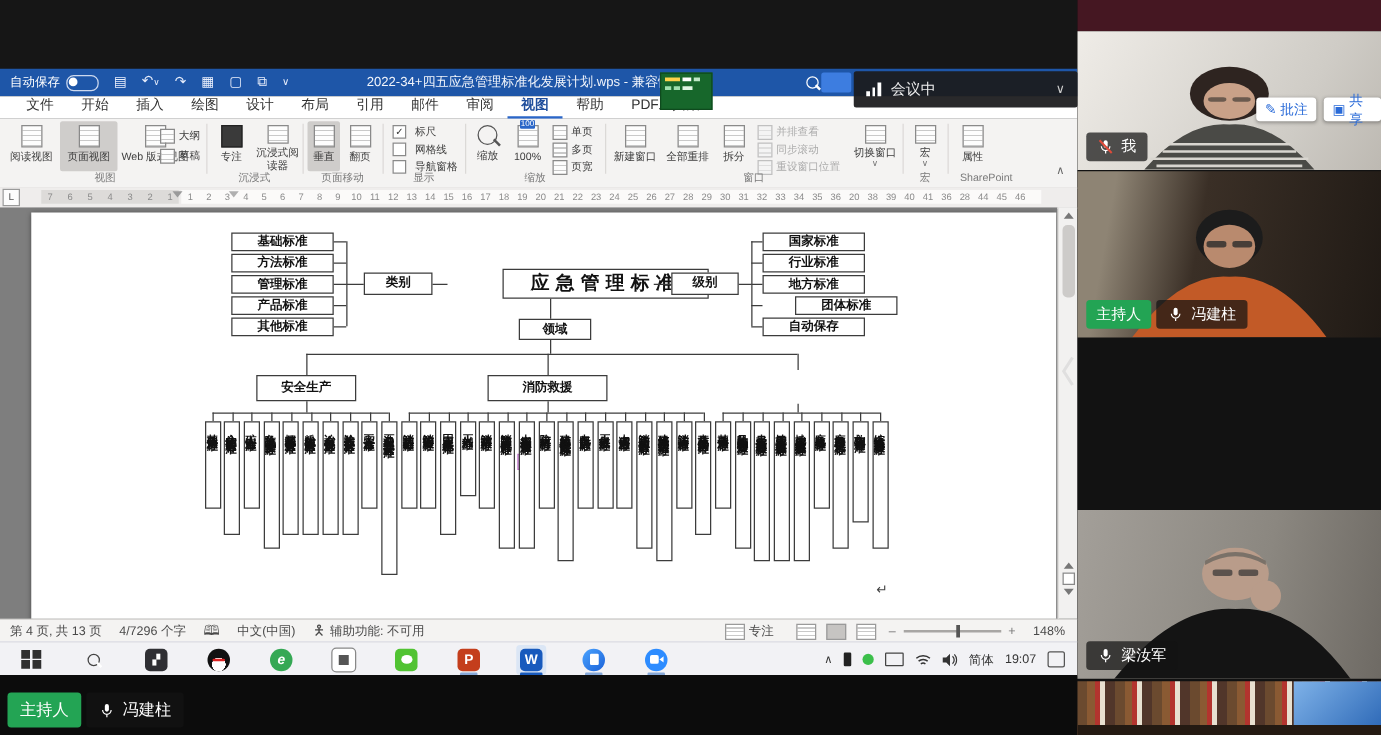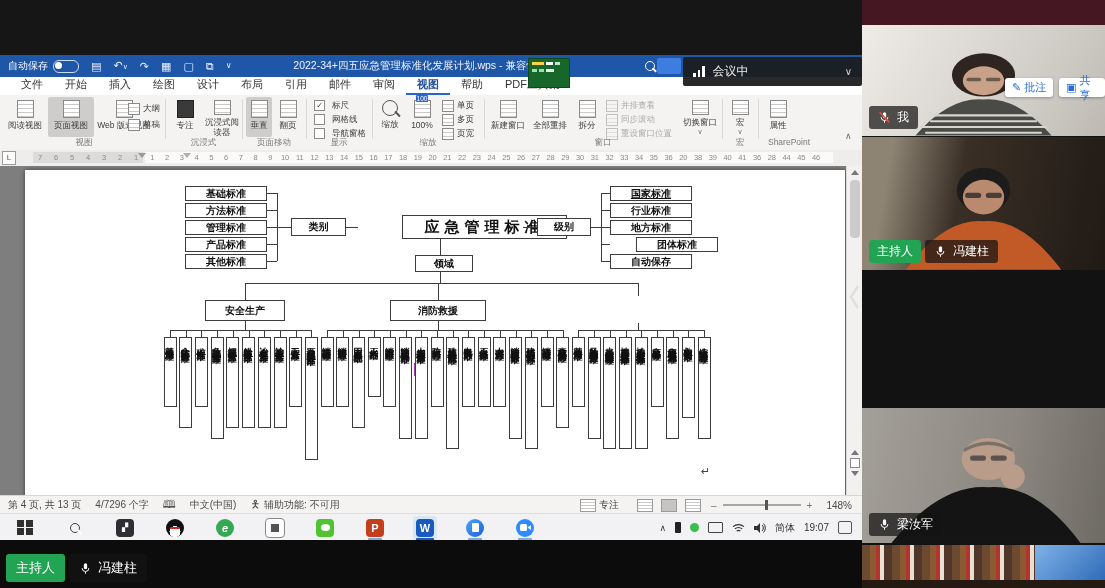--- a/index.html
+++ b/index.html
@@ -359,21 +359,21 @@
         <div class="cbox" style="left:390px;top:85px;width:58px;height:17px;line-height:15px">领域</div>
         <div class="cbox" style="left:180px;top:130px;width:80px;height:21px;line-height:19px">安全生产</div>
         <div class="cbox" style="left:365px;top:130px;width:96px;height:21px;line-height:19px">消防救援</div>
         <span id="pmark">↵</span>
         <span id="cursor"></span>
       <div class="cbox" style="left: 160px; top: 16px; width: 82px; height: 15px;">基础标准</div>
           <div class="cbox" style="left: 160px; top: 33px; width: 82px; height: 15px;">方法标准</div>
           <div class="cbox" style="left: 160px; top: 50px; width: 82px; height: 15px;">管理标准</div>
           <div class="cbox" style="left: 160px; top: 67px; width: 82px; height: 15px;">产品标准</div>
           <div class="cbox" style="left: 160px; top: 84px; width: 82px; height: 15px;">其他标准</div>
-          <div class="cbox" style="left: 585px; top: 16px; width: 82px; height: 15px; text-decoration: underline;">国家标准</div>
+          <div class="cbox" style="left: 585px; top: 16px; width: 82px; height: 15px;">国家标准</div>
           <div class="cbox" style="left: 585px; top: 33px; width: 82px; height: 15px;">行业标准</div>
           <div class="cbox" style="left: 585px; top: 50px; width: 82px; height: 15px;">地方标准</div>
           <div class="cbox" style="left: 585px; top: 67px; width: 82px; height: 15px; margin-left: 26px;">团体标准</div>
           <div class="cbox" style="left: 585px; top: 84px; width: 82px; height: 15px;">自动保存</div>
           <div class="cl" style="left: 242px; top: 23px; width: 10px; height: 1px;"></div>
           <div class="cl" style="left: 576px; top: 23px; width: 9px; height: 1px;"></div>
           <div class="cl" style="left: 242px; top: 40px; width: 10px; height: 1px;"></div>
           <div class="cl" style="left: 576px; top: 40px; width: 9px; height: 1px;"></div>
           <div class="cl" style="left: 242px; top: 57px; width: 10px; height: 1px;"></div>
           <div class="cl" style="left: 576px; top: 57px; width: 9px; height: 1px;"></div>

